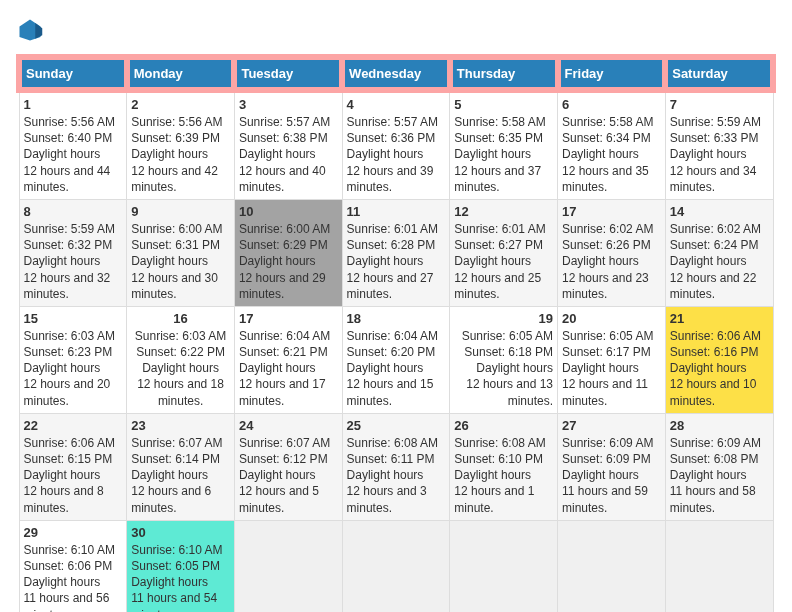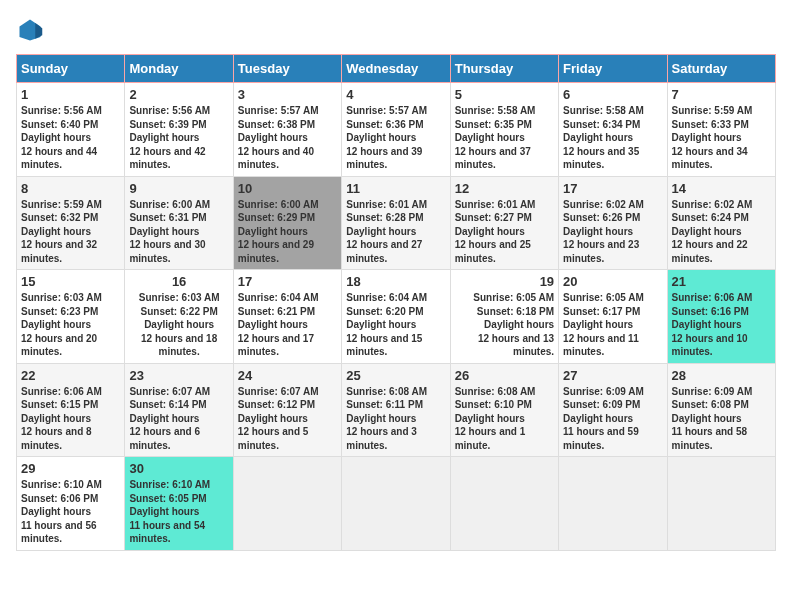--- a/index.html
+++ b/index.html
@@ -49,21 +49,21 @@
       border-collapse: collapse;
       table-layout: fixed;
     }
     thead tr th {
       background-color: #2980b9;
       color: white;
       text-align: left;
       padding: 6px 4px;
       font-size: 13px;
       font-weight: bold;
-      border: 1px solid #fca5a5;
+      border: 6px solid #fca5a5;
     }
     tbody tr td {
       vertical-align: top;
       padding: 4px 4px;
       font-size: 10.5px;
       color: #333;
       border: 1px solid #ddd;
       background: #fff;
       height: 80px;
     }
@@ -73,23 +73,22 @@
     tbody tr:nth-child(even) td {
       background: #fff;
     }
     .day-num {
       font-size: 13px;
       font-weight: bold;
       display: block;
       margin-bottom: 2px;
     }
     .cell-content {
-      font-size: 10px;
+      font-size: 12px;
       line-height: 1.35;
-      font-weight: bold;
     }
     td.empty {
       background: #f0f0f0 !important;
     }
   </style>
 </head>
 <body>
 
 <div class="header">
   <div class="logo">
@@ -139,21 +138,21 @@
         <td style="background: rgb(245, 245, 245);"><span class="day-num">17</span><span class="cell-content">Sunrise: 6:02 AM<br>Sunset: 6:26 PM<br>Daylight hours<br>12 hours and 23 minutes.</span></td>
         <td style="background: rgb(245, 245, 245); margin-left: 32px;"><span class="day-num">14</span><span class="cell-content">Sunrise: 6:02 AM<br>Sunset: 6:24 PM<br>Daylight hours<br>12 hours and 22 minutes.</span></td>
       </tr>
       <tr>
         <td style="background: rgb(255, 255, 255);"><span class="day-num">15</span><span class="cell-content">Sunrise: 6:03 AM<br>Sunset: 6:23 PM<br>Daylight hours<br>12 hours and 20 minutes.</span></td>
         <td style="background: rgb(255, 255, 255); text-align: center;"><span class="day-num">16</span><span class="cell-content">Sunrise: 6:03 AM<br>Sunset: 6:22 PM<br>Daylight hours<br>12 hours and 18 minutes.</span></td>
         <td style="background: rgb(255, 255, 255);"><span class="day-num">17</span><span class="cell-content">Sunrise: 6:04 AM<br>Sunset: 6:21 PM<br>Daylight hours<br>12 hours and 17 minutes.</span></td>
         <td style="background: rgb(255, 255, 255);"><span class="day-num">18</span><span class="cell-content">Sunrise: 6:04 AM<br>Sunset: 6:20 PM<br>Daylight hours<br>12 hours and 15 minutes.</span></td>
         <td style="background: rgb(255, 255, 255); text-align: right;"><span class="day-num">19</span><span class="cell-content">Sunrise: 6:05 AM<br>Sunset: 6:18 PM<br>Daylight hours<br>12 hours and 13 minutes.</span></td>
         <td style="background: rgb(255, 255, 255);"><span class="day-num">20</span><span class="cell-content">Sunrise: 6:05 AM<br>Sunset: 6:17 PM<br>Daylight hours<br>12 hours and 11 minutes.</span></td>
-        <td style="background: #5eead4;"><span class="day-num">21</span><span class="cell-content">Sunrise: 6:06 AM<br>Sunset: 6:16 PM<br>Daylight hours<br>12 hours and 10 minutes.</span></td>
+        <td style="background: #fde047;"><span class="day-num">21</span><span class="cell-content">Sunrise: 6:06 AM<br>Sunset: 6:16 PM<br>Daylight hours<br>12 hours and 10 minutes.</span></td>
       </tr>
       <tr>
         <td style="background: rgb(245, 245, 245);"><span class="day-num">22</span><span class="cell-content">Sunrise: 6:06 AM<br>Sunset: 6:15 PM<br>Daylight hours<br>12 hours and 8 minutes.</span></td>
         <td style="background: rgb(245, 245, 245);"><span class="day-num">23</span><span class="cell-content">Sunrise: 6:07 AM<br>Sunset: 6:14 PM<br>Daylight hours<br>12 hours and 6 minutes.</span></td>
         <td style="background: rgb(245, 245, 245);"><span class="day-num">24</span><span class="cell-content">Sunrise: 6:07 AM<br>Sunset: 6:12 PM<br>Daylight hours<br>12 hours and 5 minutes.</span></td>
         <td style="background: rgb(245, 245, 245);"><span class="day-num">25</span><span class="cell-content">Sunrise: 6:08 AM<br>Sunset: 6:11 PM<br>Daylight hours<br>12 hours and 3 minutes.</span></td>
         <td style="background: rgb(245, 245, 245);"><span class="day-num">26</span><span class="cell-content">Sunrise: 6:08 AM<br>Sunset: 6:10 PM<br>Daylight hours<br>12 hours and 1 minute.</span></td>
         <td style="background: rgb(245, 245, 245);"><span class="day-num">27</span><span class="cell-content">Sunrise: 6:09 AM<br>Sunset: 6:09 PM<br>Daylight hours<br>11 hours and 59 minutes.</span></td>
         <td style="background: rgb(245, 245, 245);"><span class="day-num">28</span><span class="cell-content">Sunrise: 6:09 AM<br>Sunset: 6:08 PM<br>Daylight hours<br>11 hours and 58 minutes.</span></td>
       </tr>

